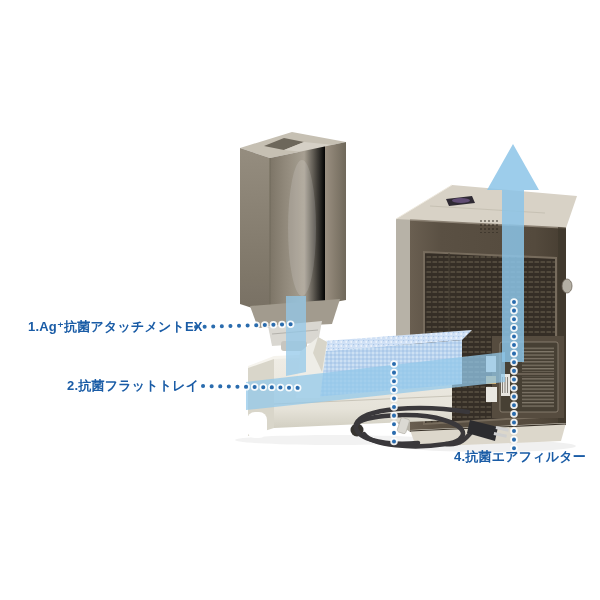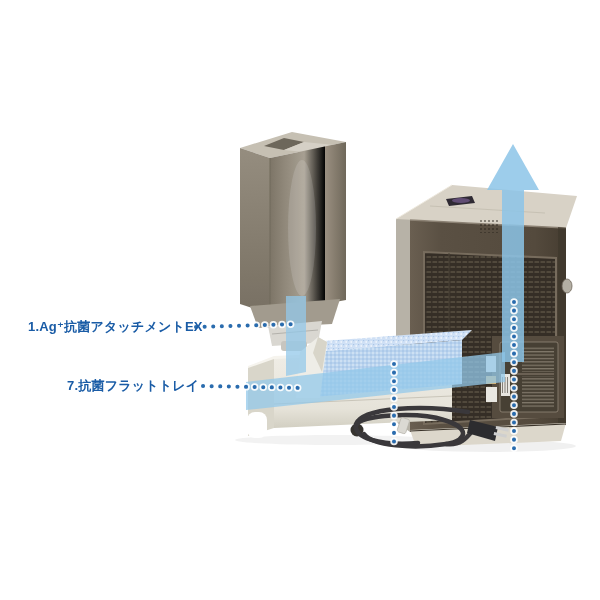--- a/index.html
+++ b/index.html
@@ -178,15 +178,16 @@
     <g stroke="#2a6cae" stroke-width="4" stroke-dasharray="0.1 8.5">
       <line x1="196" y1="327" x2="296" y2="324"></line>
       <line x1="203" y1="386" x2="304" y2="388"></line>
       <line x1="394" y1="364" x2="394" y2="449"></line>
       <line x1="514" y1="302" x2="514" y2="450"></line>
     </g>
   </g>
 </svg>
 
 <div class="part-label" style="left:28px;top:318px">1.Ag⁺抗菌アタッチメントEX</div>
-<div class="part-label" style="left:67px;top:377px">7.抗菌フラットトレイ</div>
+<div class="part-label" style="left:67px;top:377px">2.抗菌フラットトレイ</div>
+<div class="part-label" style="left:454px;top:448px">4.抗菌エアフィルター</div>
 
 </div>
 
 </body></html>

